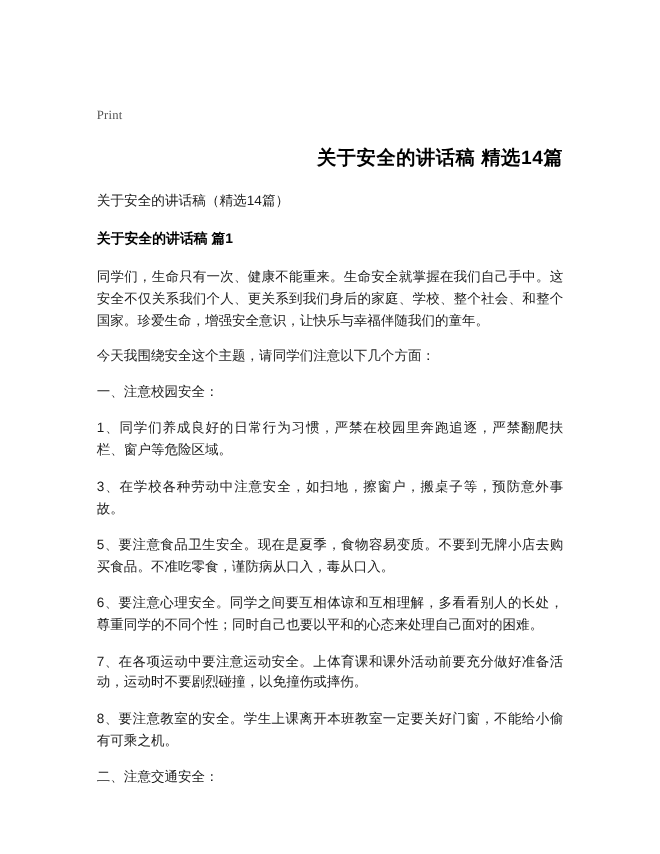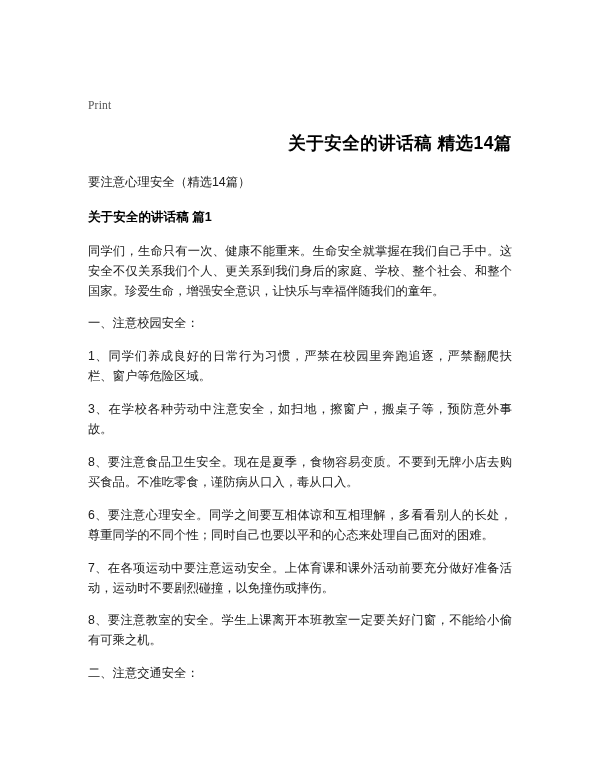--- a/index.html
+++ b/index.html
@@ -66,27 +66,28 @@
 </style>
 </head>
 <body>
 
 <div class="page">
 
   <div class="print-link">Print</div>
 
   <h1 class="doc-title">关于安全的讲话稿 精选14篇</h1>
 
-  <p class="subtitle">要注意心理安全（精选14篇）</p>
+  <p class="subtitle">关于安全的讲话稿（精选14篇）</p>
 
   <h2 class="section-heading">关于安全的讲话稿 篇1</h2>
 
   <p class="para first-body">同学们，生命只有一次、健康不能重来。生命安全就掌握在我们自己手中。这安全不仅关系我们个人、更关系到我们身后的家庭、学校、整个社会、和整个国家。珍爱生命，增强安全意识，让快乐与幸福伴随我们的童年。</p>
+  <p class="para">今天我围绕安全这个主题，请同学们注意以下几个方面：</p>
   <p class="para">一、注意校园安全：</p>
   <p class="para">1、同学们养成良好的日常行为习惯，严禁在校园里奔跑追逐，严禁翻爬扶栏、窗户等危险区域。</p>
   <p class="para">3、在学校各种劳动中注意安全，如扫地，擦窗户，搬桌子等，预防意外事故。</p>
-  <p class="para">8、要注意食品卫生安全。现在是夏季，食物容易变质。不要到无牌小店去购买食品。不准吃零食，谨防病从口入，毒从口入。</p>
+  <p class="para">5、要注意食品卫生安全。现在是夏季，食物容易变质。不要到无牌小店去购买食品。不准吃零食，谨防病从口入，毒从口入。</p>
   <p class="para">6、要注意心理安全。同学之间要互相体谅和互相理解，多看看别人的长处，尊重同学的不同个性；同时自己也要以平和的心态来处理自己面对的困难。</p>
   <p class="para">7、在各项运动中要注意运动安全。上体育课和课外活动前要充分做好准备活动，运动时不要剧烈碰撞，以免撞伤或摔伤。</p>
   <p class="para">8、要注意教室的安全。学生上课离开本班教室一定要关好门窗，不能给小偷有可乘之机。</p>
   <p class="para">二、注意交通安全：</p>
 
 </div>
 
 </body></html>

